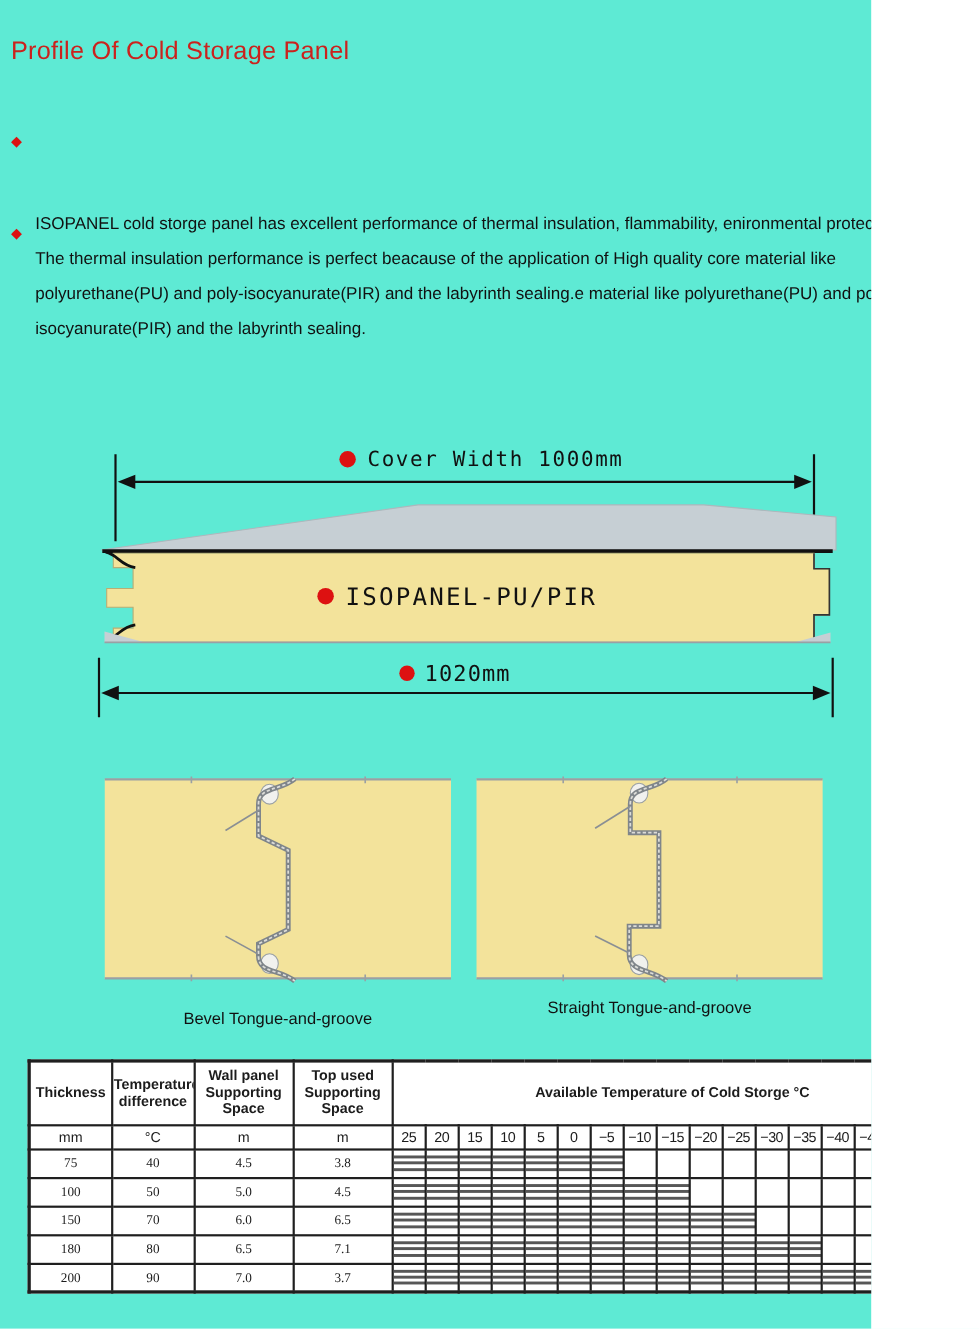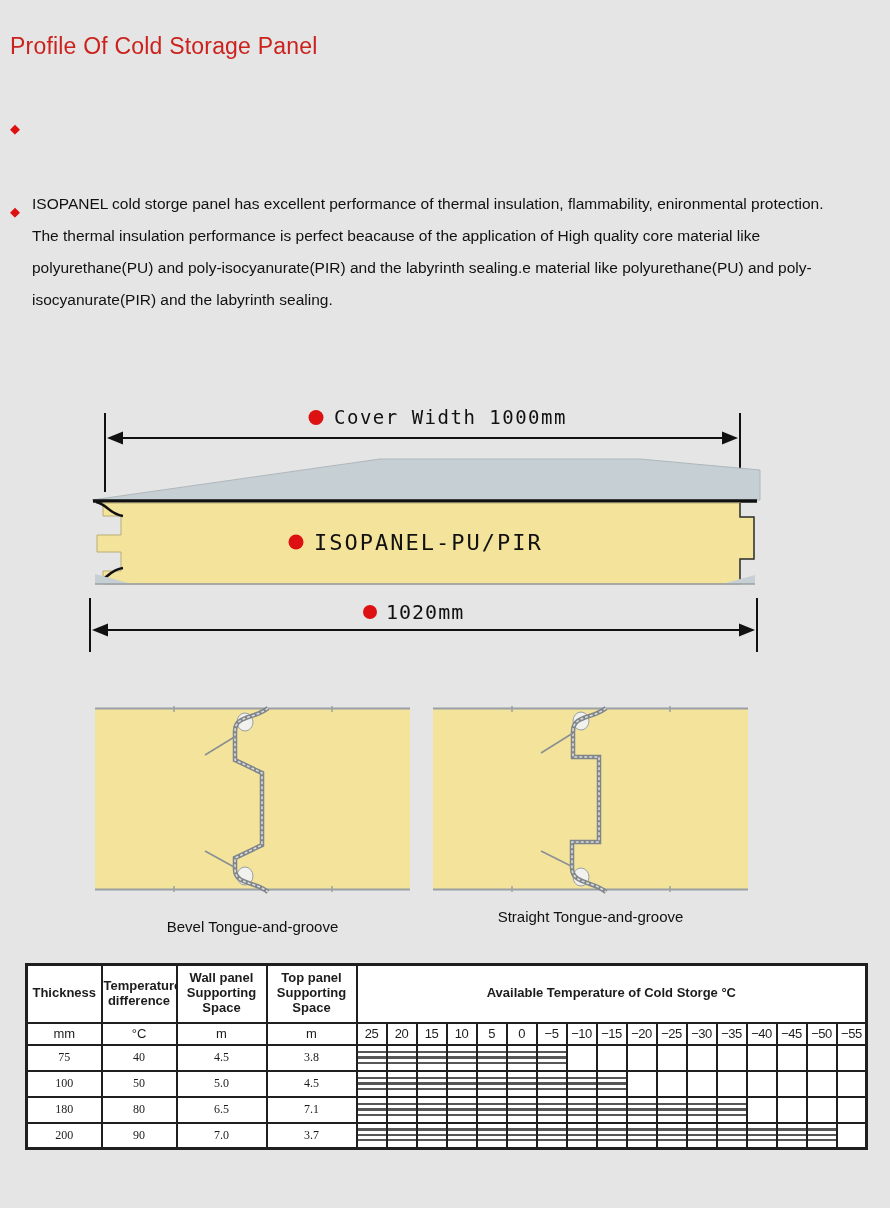--- a/index.html
+++ b/index.html
@@ -1,17 +1,17 @@
 <!DOCTYPE html>
 <html><head>
 <meta charset="utf-8">
 <style>
   html,body{margin:0;padding:0;background:#ffffff;}
   .page{
-    position:relative;width:890px;height:1208px;background:#e5e5e5;
+    position:relative;width:792px;height:1208px;background:#5eead4;
     font-family:"Liberation Sans",sans-serif;color:#1c1c1c;overflow:hidden;
   }
   .page-title{
     position:absolute;left:10px;top:33px;margin:0;
     font-size:23px;font-weight:500;color:#cb221d;letter-spacing:.2px;
   }
   .bullet{position:absolute;left:10px;padding-left:22px;font-size:15.5px;color:#111;}
   .bullet .diamond{position:absolute;left:0;top:1px;color:#dd1111;font-size:13px;}
   .bullet-1{top:120px;width:820px;}
   .bullet-2{top:188px;width:806px;line-height:32px;}
@@ -164,21 +164,21 @@
         <col style="width: 30px;">
         <col style="width: 30px;">
         <col style="width: 30px;">
         <col style="width: 30px;">
       </colgroup>
     <thead>
       <tr class="hdr">
         <th>Thickness</th>
         <th>Temperature difference</th>
         <th>Wall panel Supporting Space</th>
-        <th>Top panel Supporting Space</th>
+        <th>Top used Supporting Space</th>
         <th class="avail" colspan="17">Available Temperature of Cold Storge °C</th>
       </tr>
       <tr class="units" id="units-row">
         <td>mm</td>
         <td>°C</td>
         <td>m</td>
         <td>m</td>
       <td class="tnum">25</td>
           <td class="tnum">20</td>
           <td class="tnum">15</td>
@@ -239,20 +239,43 @@
           <td class="tc"></td>
           <td class="tc"></td>
           <td class="tc"></td>
           <td class="tc"></td>
           <td class="tc"></td>
           <td class="tc"></td>
           <td class="tc"></td>
           <td class="tc"></td>
         </tr>
         <tr>
+          <td class="v">150</td>
+          <td class="v">70</td>
+          <td class="v">6.0</td>
+          <td class="v">6.5</td>
+          <td class="tc covered"></td>
+          <td class="tc covered"></td>
+          <td class="tc covered"></td>
+          <td class="tc covered"></td>
+          <td class="tc covered"></td>
+          <td class="tc covered"></td>
+          <td class="tc covered"></td>
+          <td class="tc covered"></td>
+          <td class="tc covered"></td>
+          <td class="tc covered"></td>
+          <td class="tc covered"></td>
+          <td class="tc"></td>
+          <td class="tc"></td>
+          <td class="tc"></td>
+          <td class="tc"></td>
+          <td class="tc"></td>
+          <td class="tc"></td>
+        </tr>
+        <tr>
           <td class="v">180</td>
           <td class="v">80</td>
           <td class="v">6.5</td>
           <td class="v">7.1</td>
           <td class="tc covered"></td>
           <td class="tc covered"></td>
           <td class="tc covered"></td>
           <td class="tc covered"></td>
           <td class="tc covered"></td>
           <td class="tc covered"></td>

